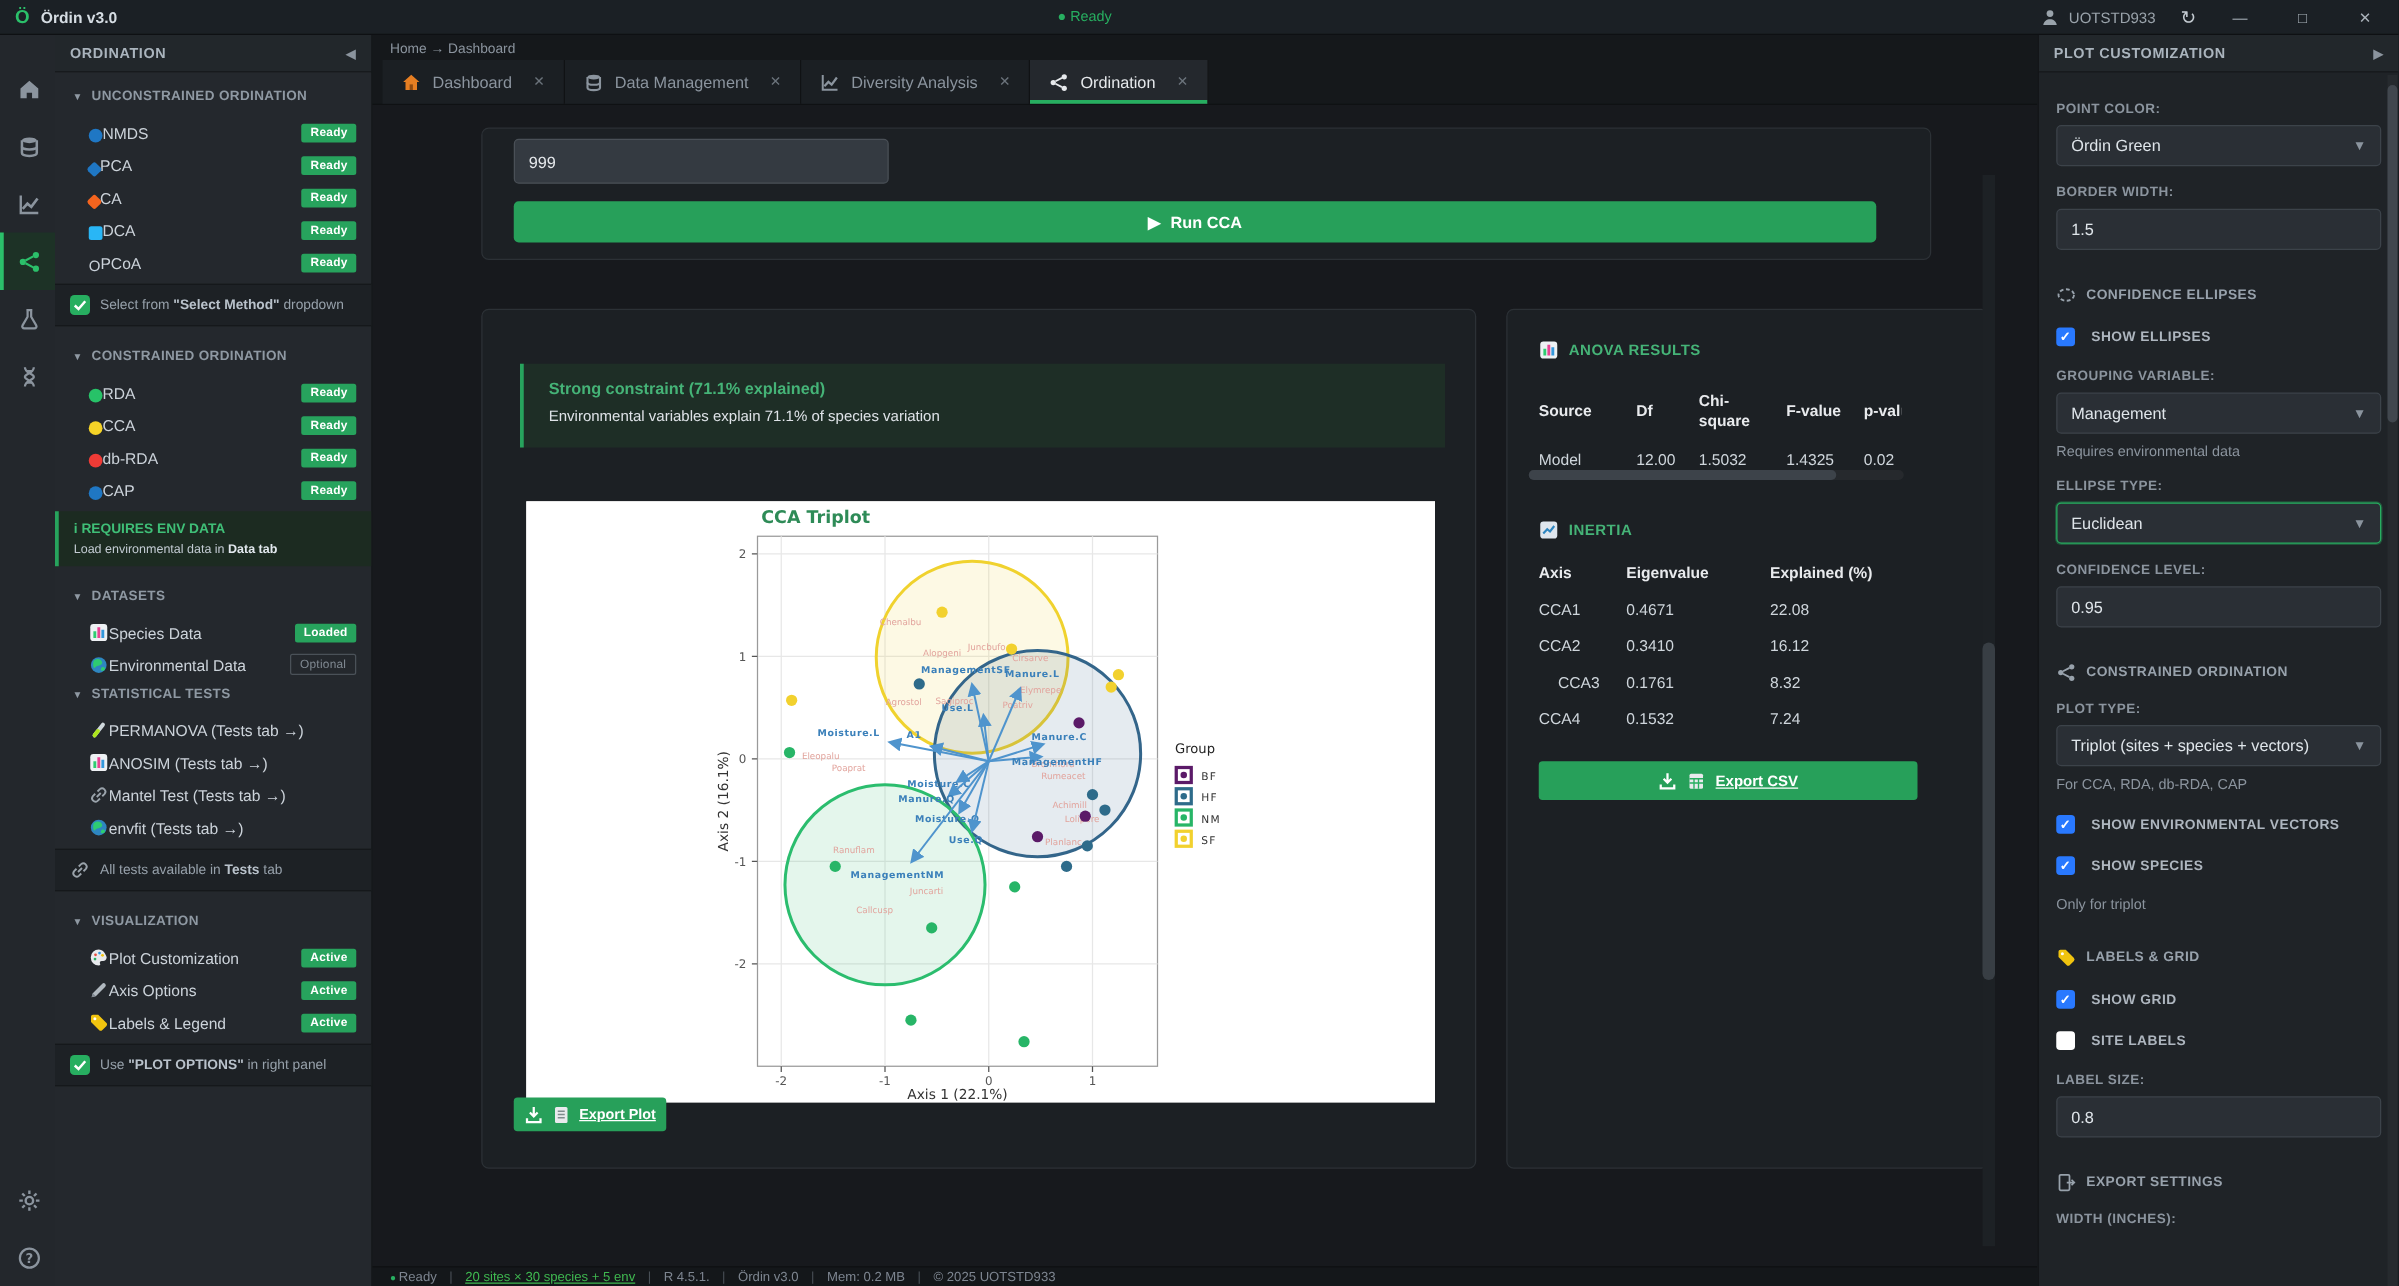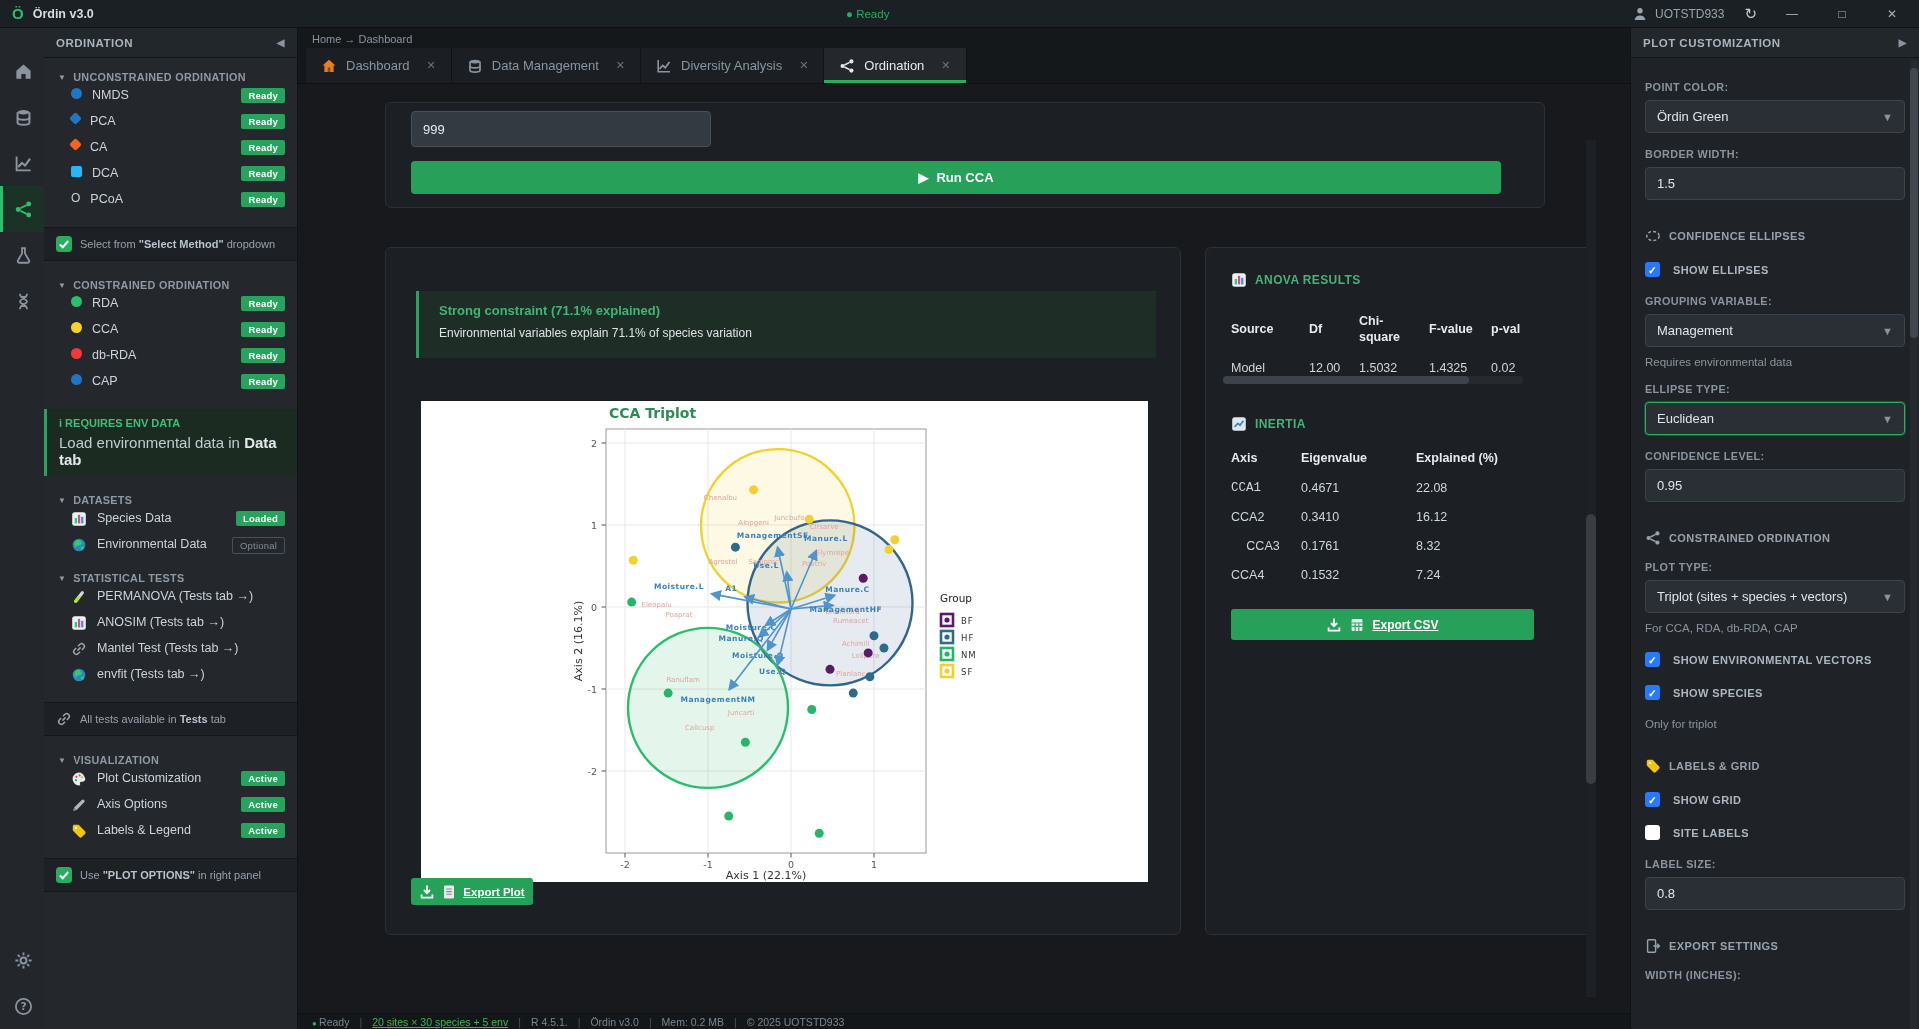--- a/index.html
+++ b/index.html
@@ -25,32 +25,32 @@
   .ico svg{width:100%;height:100%}
   .rail-item .ico{width:19px;height:19px}
 
   
   .sidebar{position:absolute;left:44px;top:28px;bottom:0;width:254px;background:#1f2428;border-right:1px solid #101214}
   .sb-header{height:30px;display:flex;align-items:center;justify-content:space-between;padding:0 12px;background:#22272b;border-bottom:1px solid #14171a;color:#aab4bd;font-size:11.5px;font-weight:bold;letter-spacing:.5px}
   .sb-collapse{color:#8b949e;font-size:10px;cursor:default}
   .sb-body{padding-top:4px;background:#24282d;position:absolute;top:30px;bottom:0;left:0;right:0}
   .sb-gheader{display:flex;gap:7px;align-items:center;padding:9px 14px 5px;color:#8f99a3;font-size:10.8px;font-weight:bold;letter-spacing:.3px}
   .sb-caret{font-size:8px;color:#8f99a3}
-  .sb-item{display:flex;align-items:flex-start;height:26px;padding:0 12px 0 27px;gap:10px;color:#ccd3da;font-size:12.5px}
+  .sb-item{display:flex;align-items:flex-end;height:26px;padding:0 12px 0 27px;gap:0;color:#ccd3da;font-size:12.5px}
   .mk{width:11px;height:11px;border-radius:50%;flex:none}
   .mk.diamond{width:9px;height:9px;border-radius:2px;transform:rotate(45deg)}
   .mk.square{border-radius:2px}
   .mk.glyph{background:none!important;border-radius:0;width:auto;color:#c9d1d9;font-size:12px;line-height:1}
   .badge{margin-left:auto;background:#27a35d;color:#fff;font-size:9.5px;font-weight:bold;padding:2px 7px;border-radius:2px;letter-spacing:.2px}
   .badge.muted{background:transparent;color:#818a93;border:1px solid #4a5158;font-weight:normal}
   .sb-hint{display:flex;align-items:center;gap:8px;background:#1d2125;border-top:1px solid #15181b;border-bottom:1px solid #15181b;padding:8px 12px;margin:9px 0;color:#97a1ab;font-size:11px}
   .sb-hint b{color:#b9c2cb}
   .sb-note{background:#1c2b21;border-left:3px solid #27a35d;margin:9px 0;padding:8px 12px}
   .sb-note-title{color:#3fbf77;font-weight:bold;font-size:11px}
-  .sb-note-body{color:#c3cbd3;font-size:15px;margin-top:5px}
+  .sb-note-body{color:#c3cbd3;font-size:10px;margin-top:5px}
   .sb-note-body b{color:#e2e8ee}
 
   
   .main{position:absolute;left:298px;top:28px;width:1332px;bottom:0;background:#17191d}
   .breadcrumb{height:20px;background:#15181b;color:#8b949e;font-size:11px;padding:5px 14px 0}
   .tabbar{display:flex;height:36px;background:#15181b;border-bottom:1px solid #0f1113;padding-left:8px}
   .tab{display:flex;align-items:center;gap:9px;padding:0 15px;font-size:13px;color:#8b949e;background:#1b1f23;border-right:1px solid #101214;cursor:default}
   .tab.active{background:#24282d;color:#e6e9ec;box-shadow:inset 0 -3px 0 #27ae60}
   .tab-close{margin-left:8px;color:#6b737b;font-size:11px}
   .content{position:absolute;top:56px;left:0;right:0;bottom:16px;overflow:hidden}
@@ -642,21 +642,21 @@
             </span>
           <span>INERTIA</span>
         </div>
         <div class="tbl inertia-tbl" id="inertia-table">
             <div class="trow head" style="min-height: 30px;">
               <div class="tcell" style="width: 70px;">Axis</div>
               <div class="tcell" style="width: 115px;">Eigenvalue</div>
               <div class="tcell" style="width: 120px;">Explained (%)</div>
             </div>
             <div class="trow body" style="min-height: 29px;">
-              <div class="tcell" style="width: 70px; font-family: Liberation Mono, monospace;">CCA1</div>
+              <div class="tcell" style="width: 70px;">CCA1</div>
               <div class="tcell" style="width: 115px;">0.4671</div>
               <div class="tcell" style="width: 120px;">22.08</div>
             </div>
             <div class="trow body" style="min-height: 29px;">
               <div class="tcell" style="width: 70px;">CCA2</div>
               <div class="tcell" style="width: 115px;">0.3410</div>
               <div class="tcell" style="width: 120px;">16.12</div>
             </div>
             <div class="trow body" style="min-height: 29px;">
               <div class="tcell" style="width: 70px; text-align: center;">CCA3</div>

